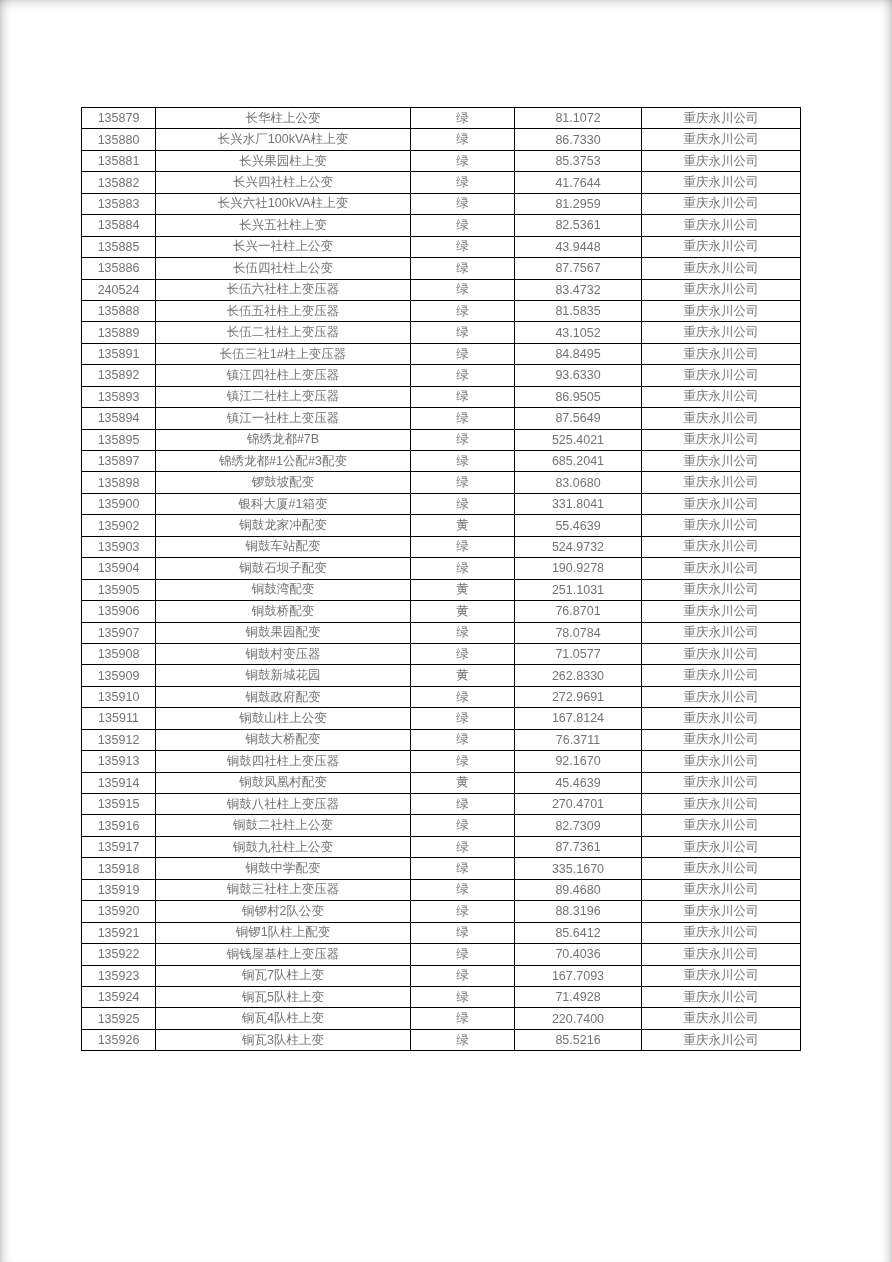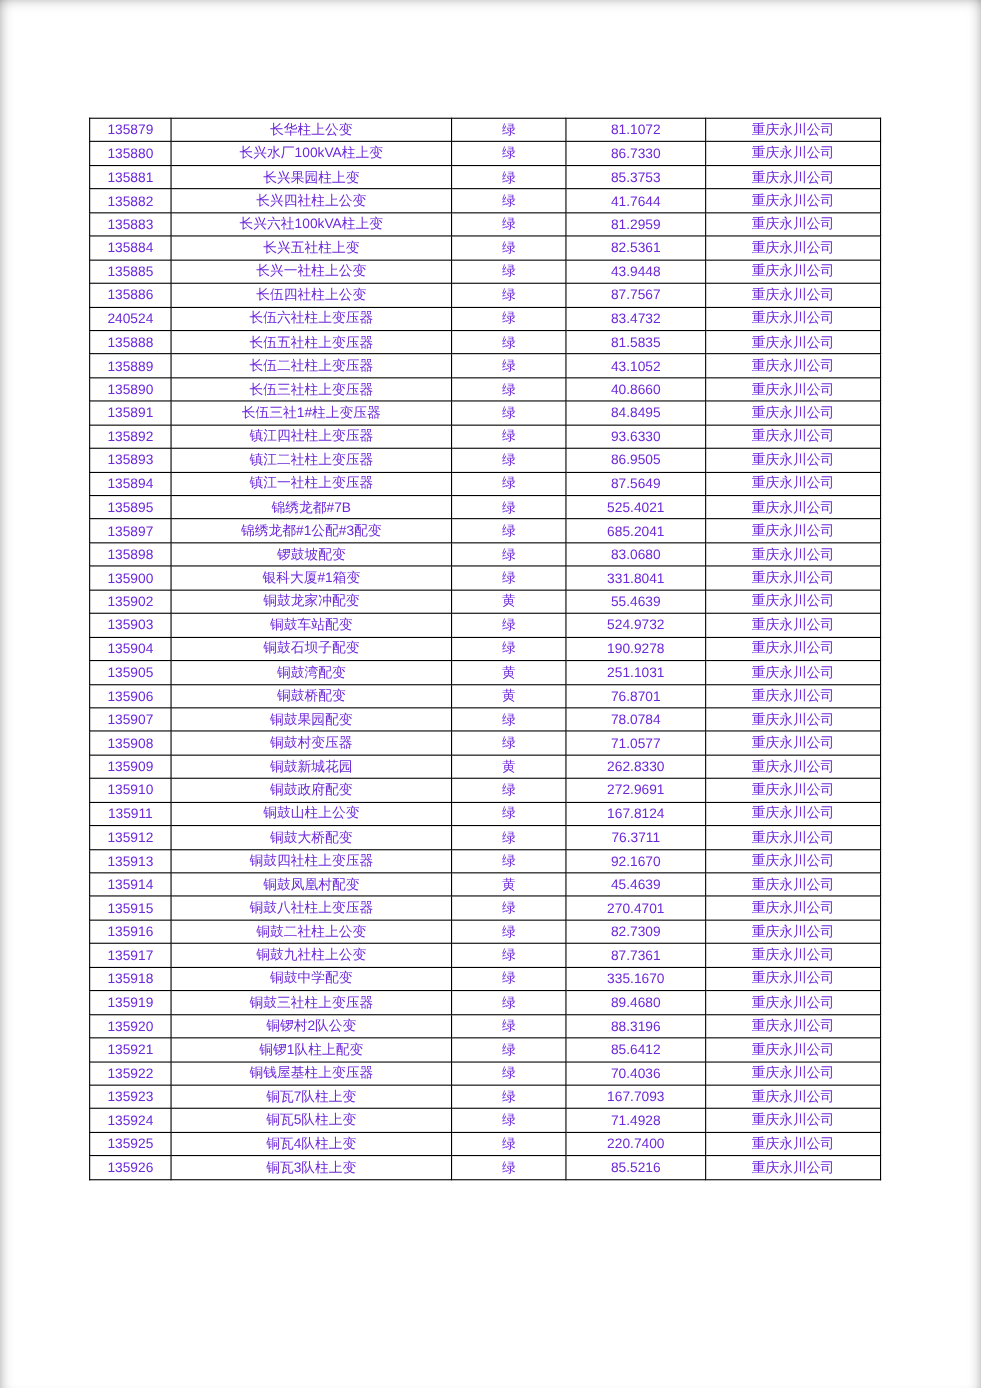--- a/index.html
+++ b/index.html
@@ -20,21 +20,21 @@
     overflow: hidden;
   }
   table.data-table {
     position: absolute;
     left: 81px;
     top: 107px;
     border-collapse: collapse;
     table-layout: fixed;
     width: 719px;
     font-size: 12.5px;
-    color: #6d28d9;
+    color: #737373;
   }
   table.data-table td {
     border: 1px solid #000;
     height: 20.45px;
     padding: 0 4px;
     text-align: center;
     vertical-align: middle;
     overflow: hidden;
     white-space: nowrap;
   }
@@ -129,27 +129,20 @@
           <td>重庆永川公司</td>
         </tr>
         <tr>
           <td>135889</td>
           <td>长伍二社柱上变压器</td>
           <td>绿</td>
           <td>43.1052</td>
           <td>重庆永川公司</td>
         </tr>
         <tr>
-          <td>135890</td>
-          <td>长伍三社柱上变压器</td>
-          <td>绿</td>
-          <td>40.8660</td>
-          <td>重庆永川公司</td>
-        </tr>
-        <tr>
           <td>135891</td>
           <td>长伍三社1#柱上变压器</td>
           <td>绿</td>
           <td>84.8495</td>
           <td>重庆永川公司</td>
         </tr>
         <tr>
           <td>135892</td>
           <td>镇江四社柱上变压器</td>
           <td>绿</td>

